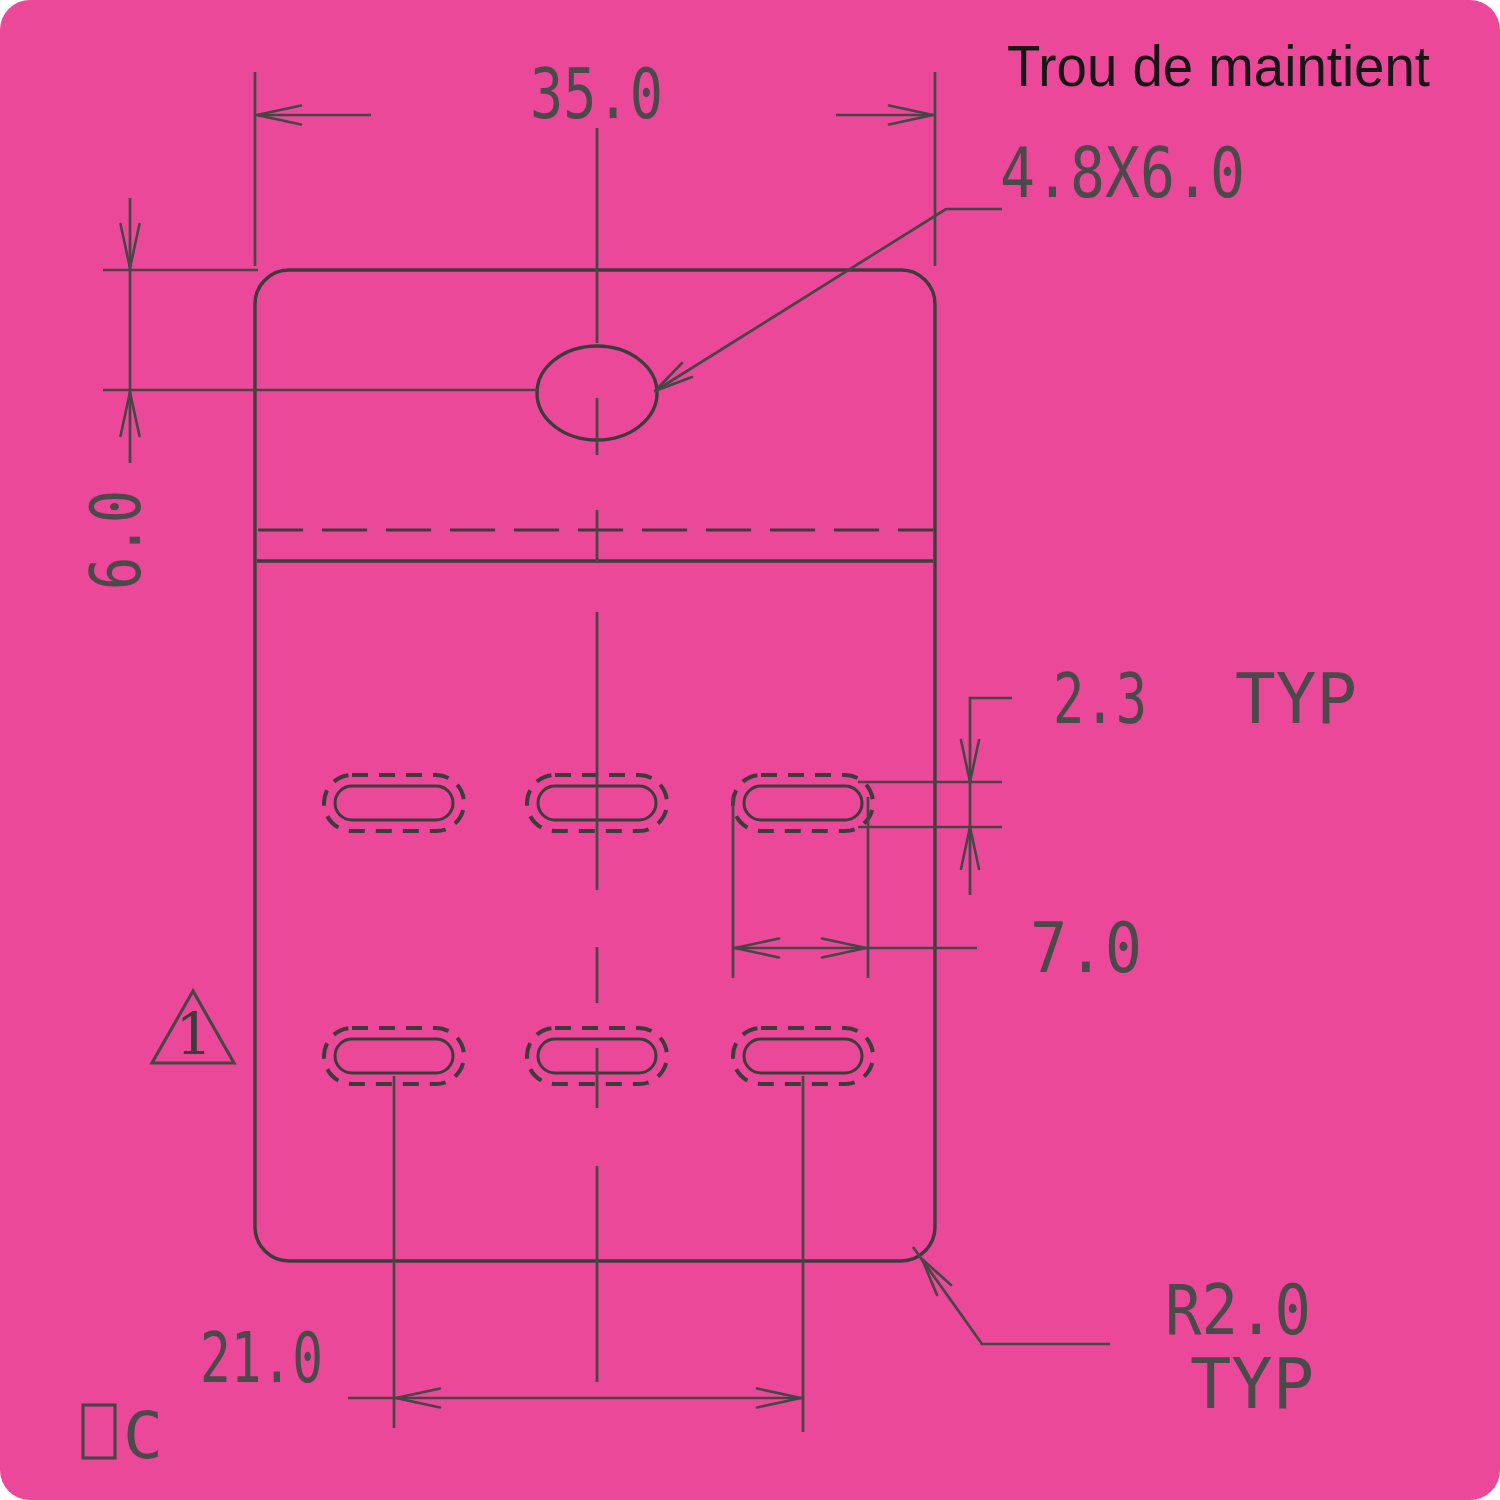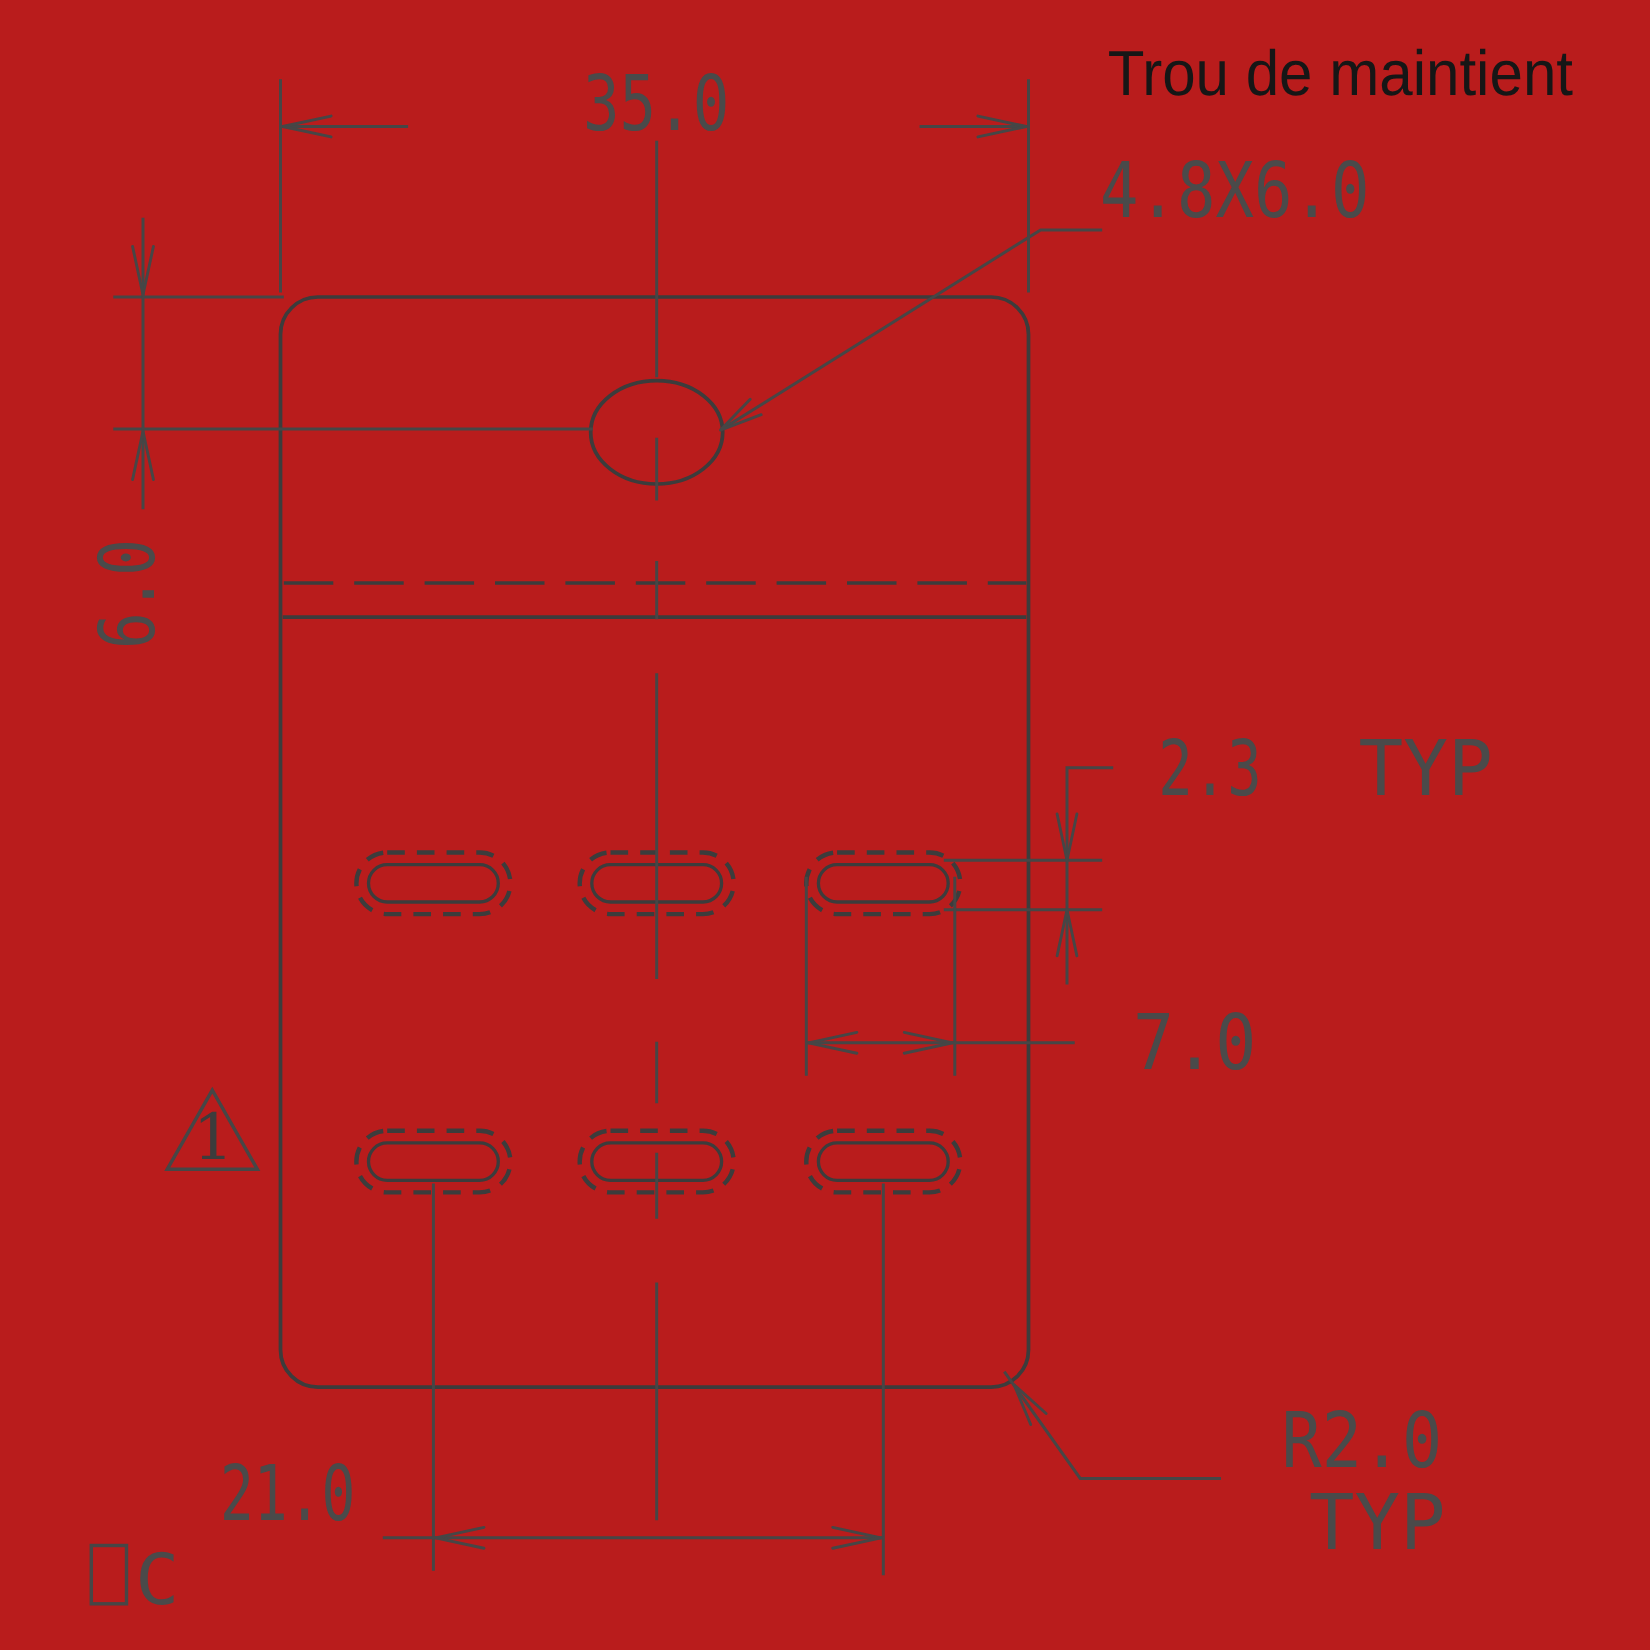--- a/index.html
+++ b/index.html
@@ -1,16 +1,16 @@
 <!DOCTYPE html>
 <html><head>
 <meta charset="utf-8">
 <style>
   html,body{margin:0;padding:0;background:#ffffff;}
-  .page{position:relative;width:1500px;height:1500px;background:#b91c1c;overflow:hidden;}
+  .page{position:relative;width:1500px;height:1500px;background:#ec4899;overflow:hidden;border-radius:30px;}
   svg{position:absolute;left:0;top:0;}
   
   .geo{fill:none;stroke:#3c3c3c;stroke-width:3.4;stroke-linecap:butt;stroke-linejoin:round;}
   .geo-thin{fill:none;stroke:#464646;stroke-width:2.7;stroke-linecap:butt;}
   .slot-solid{fill:none;stroke:#3c3c3c;stroke-width:3;}
   .slot-dash{fill:none;stroke:#3c3c3c;stroke-width:4;stroke-dasharray:16 11;}
   .body-dash{fill:none;stroke:#3c3c3c;stroke-width:3.2;stroke-dasharray:45 19;}
   .arr{fill:none;stroke:#464646;stroke-width:2.6;stroke-linecap:round;}
   
   .cad{font-family:"DejaVu Sans Mono",monospace;fill:#4a4a4a;font-size:70px;}

